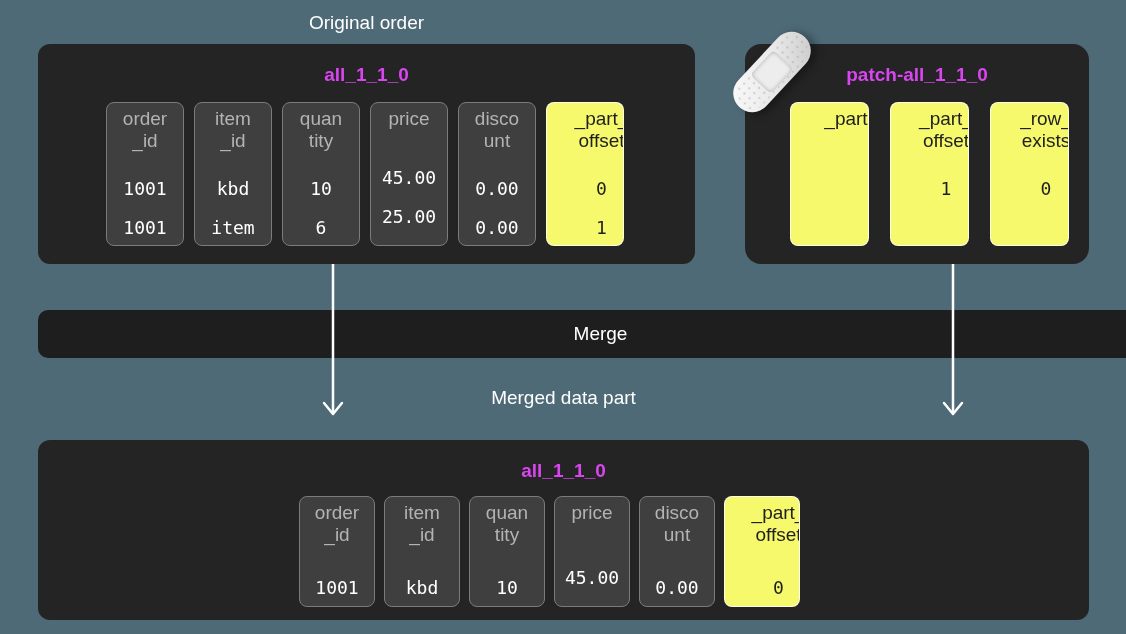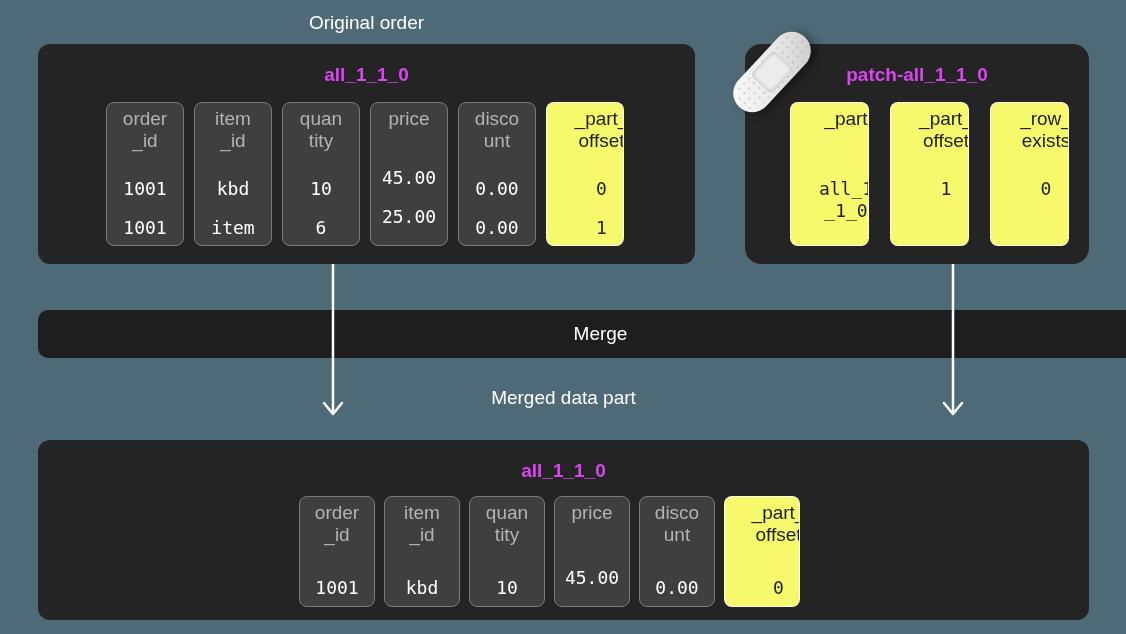--- a/index.html
+++ b/index.html
@@ -207,24 +207,20 @@
           </div>
         </div>
       </div>
   </div>
 
   <div class="panel panel-patch">
     <div class="panel-header">patch-all_1_1_0</div>
     <div class="columns columns-patch">
         <div class="cell highlight">
           <div class="cell-header">_part</div>
-          <div class="cell-values">
-            <div class="cell-value">all_1
-_1_0</div>
-          </div>
         </div>
         <div class="cell highlight">
           <div class="cell-header">_part_
 offset</div>
           <div class="cell-values">
             <div class="cell-value">1</div>
           </div>
         </div>
         <div class="cell highlight">
           <div class="cell-header">_row_

